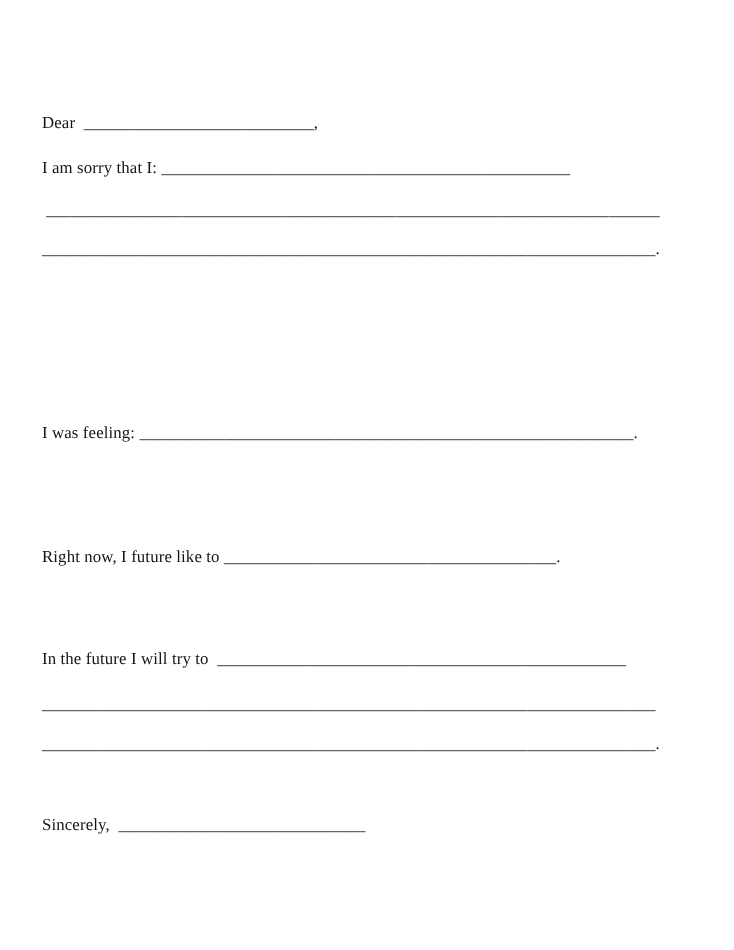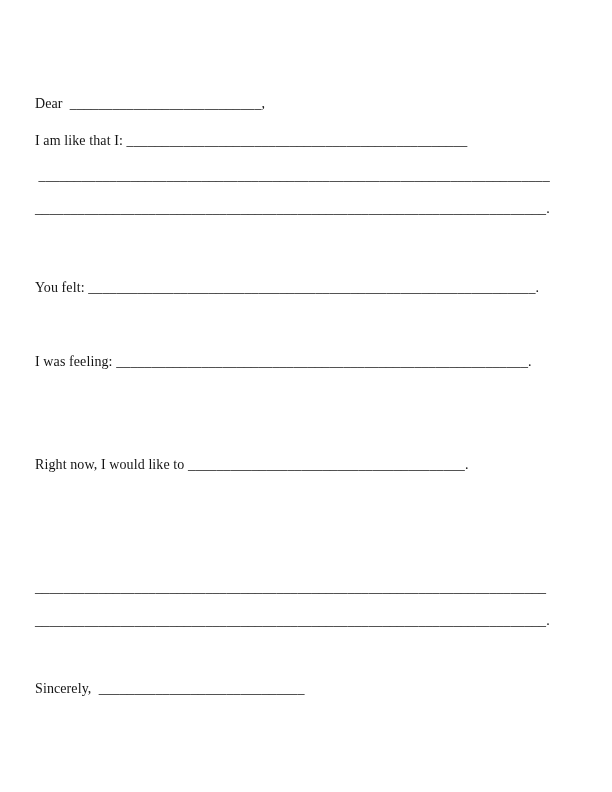--- a/index.html
+++ b/index.html
@@ -26,22 +26,22 @@
     white-space: pre;
     line-height: 18px;
     letter-spacing: 0.1px;
   }
 </style>
 </head>
 <body>
 
 <div class="page">
   <p class="line" style="top:95px">Dear  ___________________________,</p>
-  <p class="line" style="top:132px">I am like that I: ________________________________________________</p>
+  <p class="line" style="top:132px">I am sorry that I: ________________________________________________</p>
   <p class="line" style="top:167px"> ________________________________________________________________________</p>
   <p class="line" style="top:200px">________________________________________________________________________.</p>
-  <p class="line" style="top:279px">You felt: _______________________________________________________________.</p>
   <p class="line" style="top:353px">I was feeling: __________________________________________________________.</p>
-  <p class="line" style="top:456px">Right now, I would like to _______________________________________.</p>
+  <p class="line" style="top:456px">Right now, I future like to _______________________________________.</p>
+  <p class="line" style="top:541px">In the future I will try to  ________________________________________________</p>
   <p class="line" style="top:579px">________________________________________________________________________</p>
   <p class="line" style="top:612px">________________________________________________________________________.</p>
   <p class="line" style="top:680px">Sincerely,  _____________________________</p>
 </div>
 
 </body></html>

